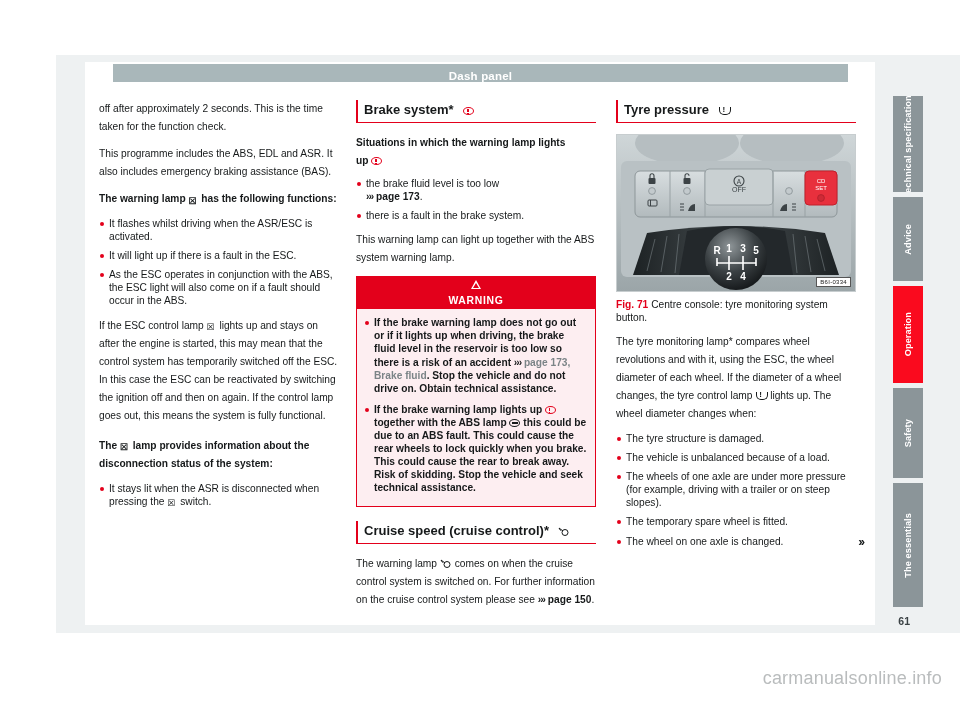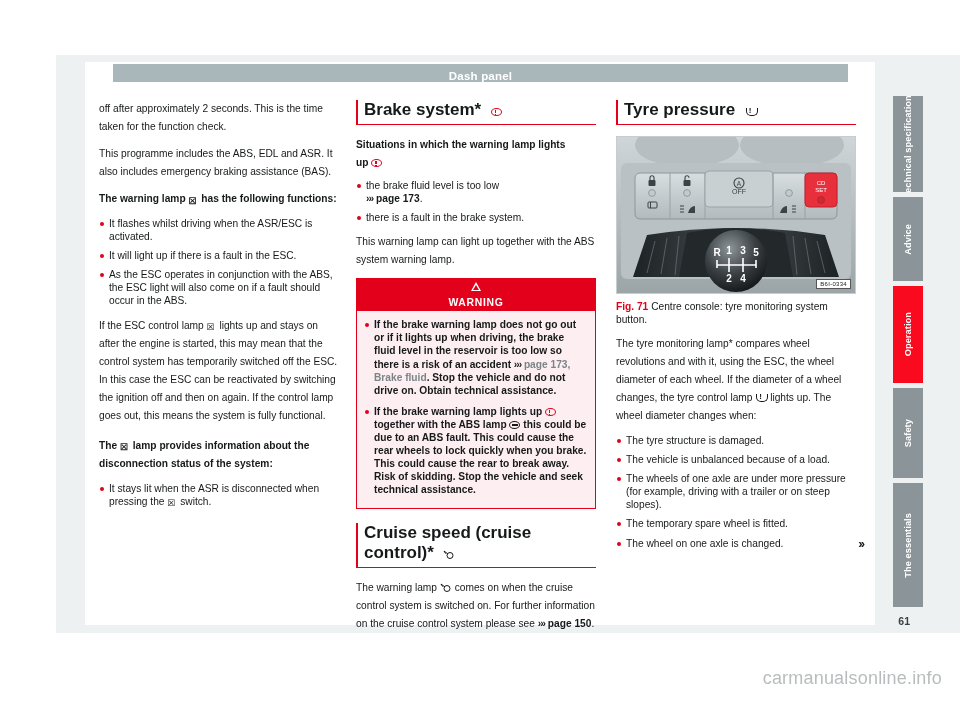--- a/index.html
+++ b/index.html
@@ -85,21 +85,21 @@
 
   
   .sec-head {
     position: relative;
     border-bottom: 1.4px solid #e3001b;
     border-left: 2.4px solid #e3001b;
     padding: 0 0 4px 6px;
     margin: 0 0 11px 0;
   }
   .sec-head .t {
-    font-size: 17px;
+    font-size: 13px;
     font-weight: bold;
     color: #16191a;
   }
 
   
   .warnbox {
     border: 1px solid #e3001b;
     margin: 4px 0 12px 0;
     background: #fdeef1;
   }

